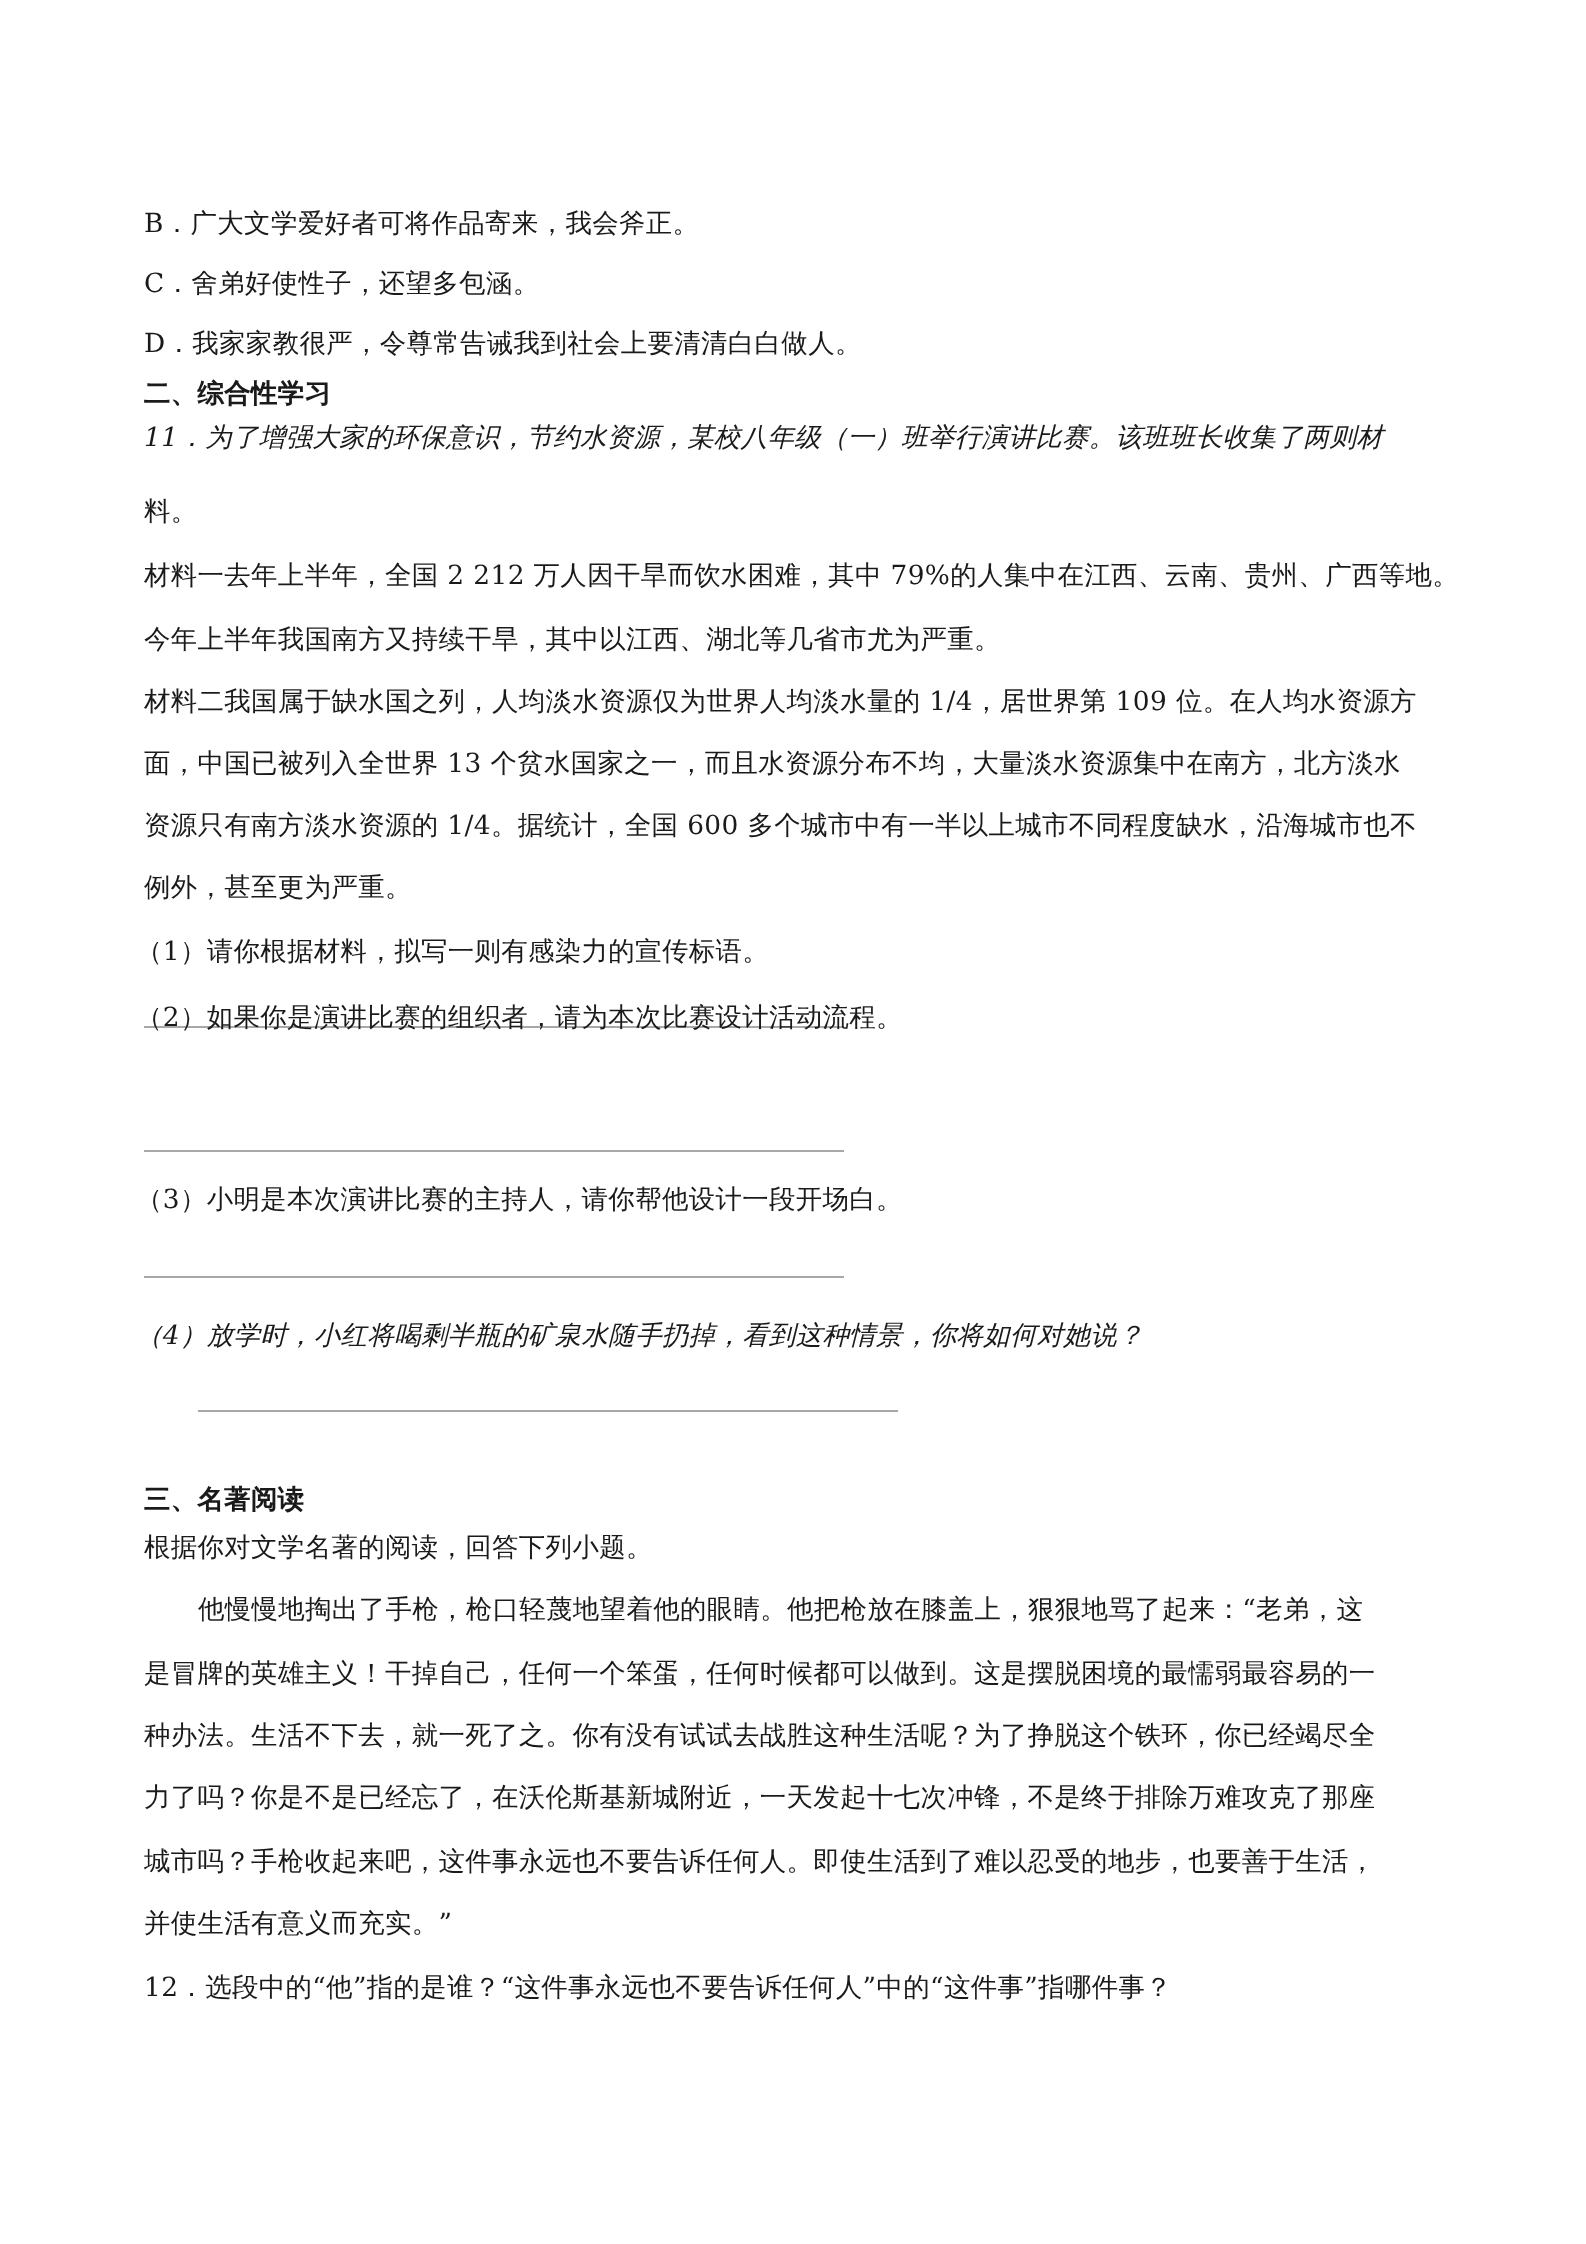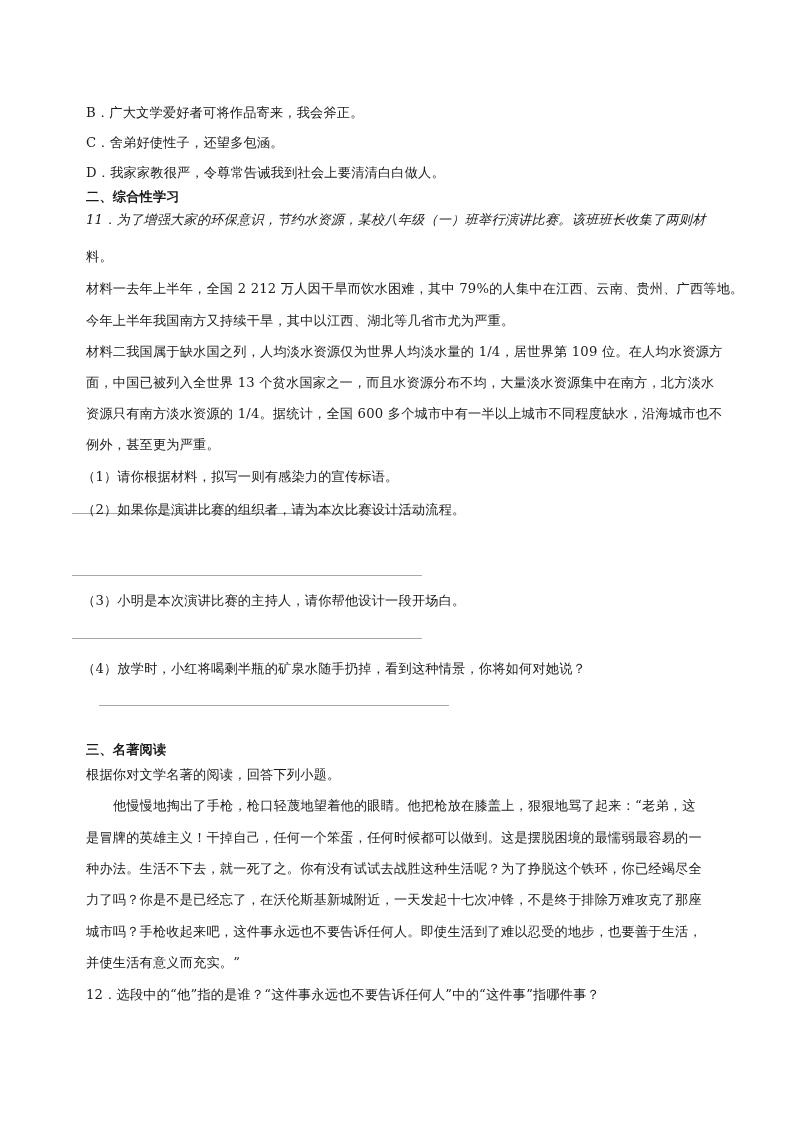--- a/index.html
+++ b/index.html
@@ -1,18 +1,18 @@
 <!DOCTYPE html>
 <html><head>
 <meta charset="utf-8">
 <style>
   html, body { margin: 0; padding: 0; background: #ffffff; }
   body { width: 793px; height: 1122px; position: relative; overflow: hidden;
          font-family: "DejaVu Serif", "Liberation Serif", serif; color: #1a1a1a; }
-  .t { position: absolute; left: 72px; font-size: 13.2px; line-height: 16px; white-space: nowrap; letter-spacing: 0.2px; margin-left: 14px; }
+  .t { position: absolute; left: 72px; font-size: 13.2px; line-height: 16px; white-space: nowrap; letter-spacing: 0.2px; }
   .h { font-family: Liberation Serif, serif; font-weight: bold; font-size: 13.2px; }
   .ind { left: 99px; }
   .rule { position: absolute; height: 1px; background: #a8a8a8; }
 </style>
 </head>
 <body>
 
 <div class="t" style="top:105px;">B．广大文学爱好者可将作品寄来，我会斧正。</div>
 <div class="t" style="top:135px;">C．舍弟好使性子，还望多包涵。</div>
 <div class="t" style="top:165px;">D．我家家教很严，令尊常告诫我到社会上要清清白白做人。</div>
@@ -32,26 +32,26 @@
 
 <div class="t" style="top:469px; left:68px;">（1）请你根据材料，拟写一则有感染力的宣传标语。</div>
 <div class="rule" style="top:513px; left:72px; width:350px;"></div>
 
 <div class="t" style="top:502px; left:68px;">（2）如果你是演讲比赛的组织者，请为本次比赛设计活动流程。</div>
 <div class="rule" style="top:575px; left:72px; width:350px;"></div>
 
 <div class="t" style="top:593px; left:68px;">（3）小明是本次演讲比赛的主持人，请你帮他设计一段开场白。</div>
 <div class="rule" style="top:638px; left:72px; width:350px;"></div>
 
-<div class="t" style="top:661px; left:68px;">（4）放学时，小红将喝剩半瓶的矿泉水随手扔掉，看到这种情景，你将如何对她说？</div>
+<div class="t" style="top:661px; left:68px;font-style:italic;">（4）放学时，小红将喝剩半瓶的矿泉水随手扔掉，看到这种情景，你将如何对她说？</div>
 <div class="rule" style="top:705px; left:99px; width:350px;"></div>
 
 <div class="t h" style="top:742px;">三、名著阅读</div>
 <div class="t" style="top:767px;">根据你对文学名著的阅读，回答下列小题。</div>
 
 <div class="t ind" style="top:798px;">他慢慢地掏出了手枪，枪口轻蔑地望着他的眼睛。他把枪放在膝盖上，狠狠地骂了起来：“老弟，这</div>
 <div class="t" style="top:830px;">是冒牌的英雄主义！干掉自己，任何一个笨蛋，任何时候都可以做到。这是摆脱困境的最懦弱最容易的一</div>
 <div class="t" style="top:861px;">种办法。生活不下去，就一死了之。你有没有试试去战胜这种生活呢？为了挣脱这个铁环，你已经竭尽全</div>
-<div class="t" style="top:892px;">力了吗？你是不是已经忘了，在沃伦斯基新城附近，一天发起十七次冲锋，不是终于排除万难攻克了那座</div>
+<div class="t" style="top:892px;font-family:Liberation Mono, monospace;">力了吗？你是不是已经忘了，在沃伦斯基新城附近，一天发起十七次冲锋，不是终于排除万难攻克了那座</div>
 <div class="t" style="top:924px;">城市吗？手枪收起来吧，这件事永远也不要告诉任何人。即使生活到了难以忍受的地步，也要善于生活，</div>
 <div class="t" style="top:955px;">并使生活有意义而充实。”</div>
 
 <div class="t" style="top:987px;text-align:center;">12．选段中的“他”指的是谁？“这件事永远也不要告诉任何人”中的“这件事”指哪件事？</div>
 
 </body></html>

